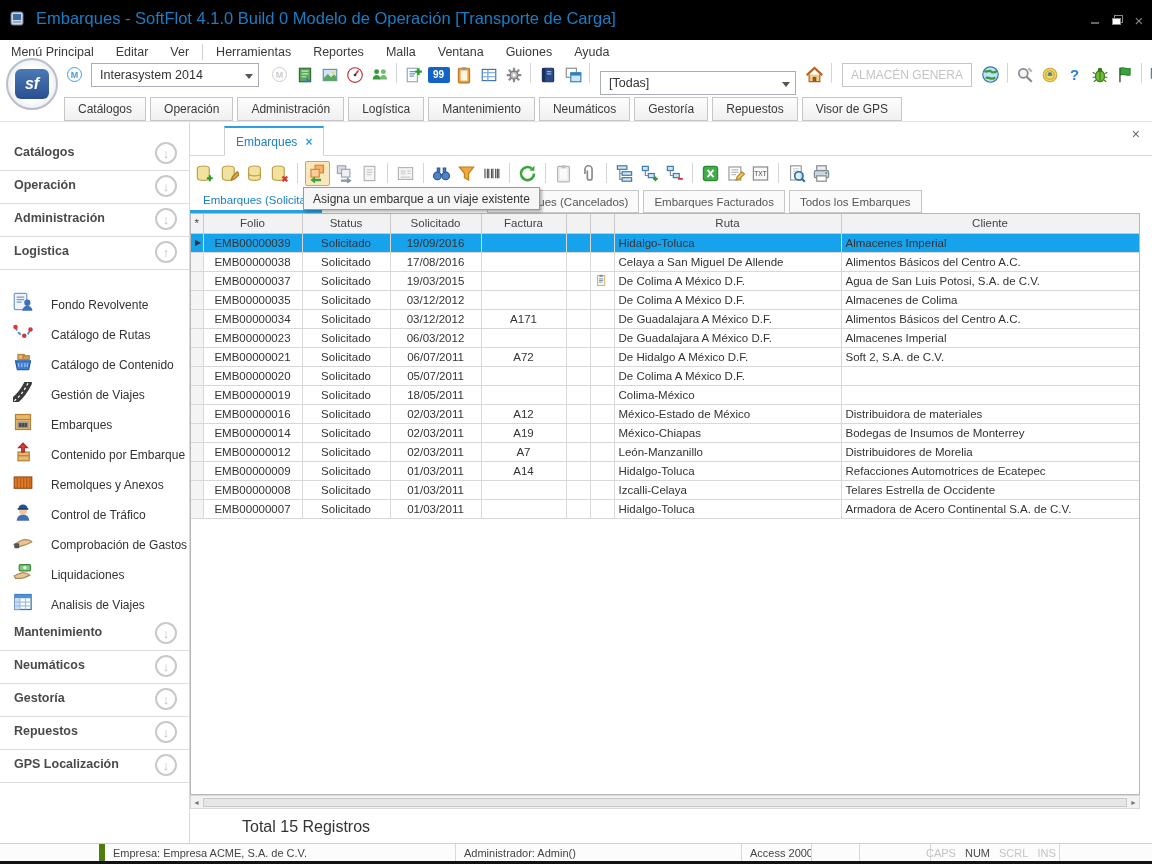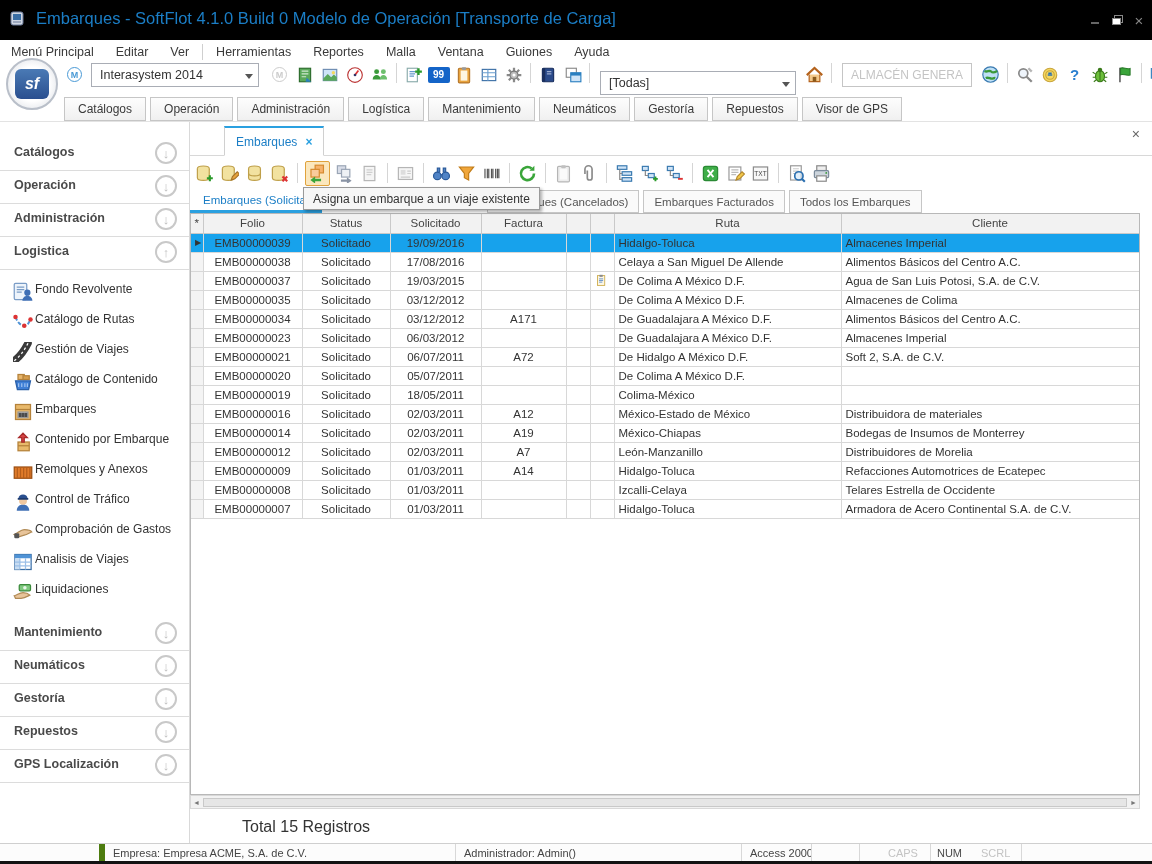--- a/index.html
+++ b/index.html
@@ -40,21 +40,21 @@
 
 #modtabs{position:absolute;left:0;top:96px;width:100%;height:26px;display:flex;align-items:flex-end;gap:4px;padding-left:64px;border-bottom:1px solid #e3e3e3}
 .modtab{height:24px;padding:0 13px;display:flex;align-items:center;background:linear-gradient(#fdfdfd,#f0f0f0);border:1px solid #c6c6c6;font-size:12px;color:#3a3a3a;white-space:nowrap}
 
 
 #sidebar{position:absolute;left:0;top:122px;width:190px;height:721px;background:#fff;border-right:1px solid #d9d9d9;padding-top:16px;overflow:hidden}
 .sb-group{position:relative;height:33px;border-bottom:1px solid #dcdcdc}
 .sb-group .lbl{position:absolute;left:14px;top:7px;font-weight:bold;font-size:12.5px;color:#4a4a4a;white-space:nowrap}
 .sb-group .circ{position:absolute;right:12px;top:4px;width:22px;height:22px;border-radius:50%;border:2px solid #c9c9c9;color:#bdbdbd;display:flex;align-items:center;justify-content:center;font-size:13px;font-weight:bold}
 #sb-items{padding:12px 0 6px 0}
-.sb-item{height:30px;display:flex;align-items:flex-start;gap:2px;padding-left:13px;font-size:12px;color:#333;white-space:nowrap}
+.sb-item{height:30px;display:flex;align-items:flex-end;gap:18px;padding-left:13px;font-size:12px;color:#333;white-space:nowrap}
 .sb-item .ic{width:20px;height:20px;flex:0 0 20px}
 
 
 #content{position:absolute;left:190px;top:122px;width:962px;height:721px;background:#fff}
 #doctab-row{position:absolute;left:0;top:4px;width:100%;height:30px;border-bottom:1px solid #d8d8d8}
 #doctab{position:absolute;left:34px;top:0;height:30px;padding:0 11px;display:flex;align-items:center;gap:8px;background:#fff;border:1px solid #d0d0d0;border-top:2px solid #2aa0e0;border-bottom:1px solid #fff;color:#1b7ec6;font-size:12px;margin-bottom:-1px}
 #doctab .x{color:#2aa0e0;font-weight:bold}
 #panel-close{position:absolute;right:12px;top:5px;color:#666;font-size:14px;line-height:14px}
 #doc-toolbar{position:absolute;left:4px;top:36px;height:30px;display:flex;align-items:center;gap:4px}
 .dtb{width:21px;height:21px;display:flex;align-items:center;justify-content:center;flex:0 0 auto}
@@ -83,21 +83,21 @@
 #total-label{position:absolute;left:52px;top:696px;font-size:16px;color:#333}
 
 
 #statusbar{position:absolute;left:0;top:843px;width:100%;height:18px;background:#fcfcfc;border-top:1px solid #cfcfcf;font-size:11px;color:#444}
 .sb-cell{position:absolute;top:0;height:100%;display:flex;align-items:center;padding:0 8px;border-right:1px solid #d8d8d8;overflow:hidden;white-space:nowrap}
 #sbc-empresa{left:99px;width:357px;border-left:6px solid #4d7c0f}
 #sbc-admin{left:456px;width:286px}
 #sbc-db{left:742px;width:70px}
 #sbc-e1{left:812px;width:48px}
 #sbc-e2{left:860px;width:71px}
-#sbc-keys{left:880px;width:142px;gap:19px;color:#c3c3c3}
+#sbc-keys{left:918px;width:142px;gap:9px;color:#c3c3c3}
 #sbc-keys .on{color:#4a4a4a}
 #bottomstrip{position:absolute;left:0;top:861px;width:100%;height:3px;background:#121212}
 </style>
 </head>
 <body>
 
 <div id="app">
 
   <div id="titlebar">
     <span id="app-ico">
@@ -332,40 +332,40 @@
               <circle cx="2" cy="4" r="1.8" fill="#d33"></circle>
               <circle cx="9" cy="11" r="1.8" fill="#d33"></circle>
               <circle cx="14" cy="6" r="1.8" fill="#d33"></circle>
             </svg>
           </span>
           <span>Catálogo de Rutas</span>
         </div>
       <div class="sb-item">
           <span class="ic">
             <svg width="20" height="20" viewBox="0 0 16 16">
-              <path d="M1 15C5 12 9 7 12 1" stroke="#3a3a3a" stroke-width="6" fill="none" stroke-linecap="round"></path>
-              <path d="M1 15C5 12 9 7 12 1" stroke="#fff" stroke-width="1" fill="none" stroke-dasharray="2 2"></path>
-            </svg>
-          </span>
-          <span>Gestión de Viajes</span>
-        </div>
-      <div class="sb-item">
-          <span class="ic">
-            <svg width="20" height="20" viewBox="0 0 16 16">
               <rect x="4" y="2" width="5" height="4" fill="#e7b56b" stroke="#b5823a"></rect>
               <rect x="8" y="3" width="5" height="3" fill="#d89f4e" stroke="#b5823a"></rect>
               <path d="M2 7h12l-1.5 7h-9z" fill="#3f7fd6" stroke="#2a5fa8"></path>
               <path d="M4.5 9v3M7 9v3M9.5 9v3M11.5 9v3" stroke="#9cc0ef"></path>
             </svg>
           </span>
           <span>Catálogo de Contenido</span>
         </div>
       <div class="sb-item">
           <span class="ic">
             <svg width="20" height="20" viewBox="0 0 16 16">
+              <path d="M1 15C5 12 9 7 12 1" stroke="#3a3a3a" stroke-width="6" fill="none" stroke-linecap="round"></path>
+              <path d="M1 15C5 12 9 7 12 1" stroke="#fff" stroke-width="1" fill="none" stroke-dasharray="2 2"></path>
+            </svg>
+          </span>
+          <span>Gestión de Viajes</span>
+        </div>
+      <div class="sb-item">
+          <span class="ic">
+            <svg width="20" height="20" viewBox="0 0 16 16">
               <rect x="2" y="2" width="12" height="12" fill="#e8b96b" stroke="#b5823a"></rect>
               <path d="M2 6h12" stroke="#b5823a"></path>
               <rect x="4" y="8" width="8" height="4.5" fill="#fff" stroke="#999"></rect>
               <path d="M5 8.5v3.5M6.2 8.5v3.5M7.4 8.5v3.5M8.6 8.5v3.5M9.8 8.5v3.5M11 8.5v3.5" stroke="#333"></path>
             </svg>
           </span>
           <span>Embarques</span>
         </div>
       <div class="sb-item">
           <span class="ic">
@@ -402,37 +402,37 @@
             <svg width="20" height="20" viewBox="0 0 16 16">
               <path d="M1 10c3-1 5-4 8-4 3.5 0 5.5 1 6 2-2 .5-3 2-6 2.5L4 12z" fill="#e8c49a" stroke="#b08a55"></path>
               <rect x="1" y="9" width="4" height="4" rx="1" fill="#555"></rect>
             </svg>
           </span>
           <span>Comprobación de Gastos</span>
         </div>
       <div class="sb-item">
           <span class="ic">
             <svg width="20" height="20" viewBox="0 0 16 16">
+              <rect x="5" y="2" width="9" height="5" rx="1" fill="#7fc97f" stroke="#3a8a3a"></rect>
+              <circle cx="9.5" cy="4.5" r="1.4" fill="#e8f5e8"></circle>
+              <path d="M1 11c2.5-.5 4-2.5 7-2.5 2.5 0 4.5 1 5.5 2-2 1-4 2.5-7 2.5L2 13z" fill="#e8c49a" stroke="#b08a55"></path>
+            </svg>
+          </span>
+          <span>Liquidaciones</span>
+        </div>
+      <div class="sb-item">
+          <span class="ic">
+            <svg width="20" height="20" viewBox="0 0 16 16">
               <rect x="1.5" y="2" width="13" height="12" fill="#fff" stroke="#3a6ea5"></rect>
               <rect x="1.5" y="2" width="13" height="3" fill="#4f93d6"></rect>
               <rect x="1.5" y="5" width="4" height="9" fill="#c9ddf2"></rect>
               <path d="M5.5 5v9M10 5v9M1.5 8h13M1.5 11h13" stroke="#9cc0e8"></path>
             </svg>
           </span>
           <span>Analisis de Viajes</span>
-        </div>
-      <div class="sb-item">
-          <span class="ic">
-            <svg width="20" height="20" viewBox="0 0 16 16">
-              <rect x="5" y="2" width="9" height="5" rx="1" fill="#7fc97f" stroke="#3a8a3a"></rect>
-              <circle cx="9.5" cy="4.5" r="1.4" fill="#e8f5e8"></circle>
-              <path d="M1 11c2.5-.5 4-2.5 7-2.5 2.5 0 4.5 1 5.5 2-2 1-4 2.5-7 2.5L2 13z" fill="#e8c49a" stroke="#b08a55"></path>
-            </svg>
-          </span>
-          <span>Liquidaciones</span>
         </div>
     </div>
 
     <div class="sb-group">
         <span class="lbl">Mantenimiento</span>
         <span class="circ">↓</span>
       </div>
     <div class="sb-group">
         <span class="lbl">Neumáticos</span>
         <span class="circ">↓</span>

